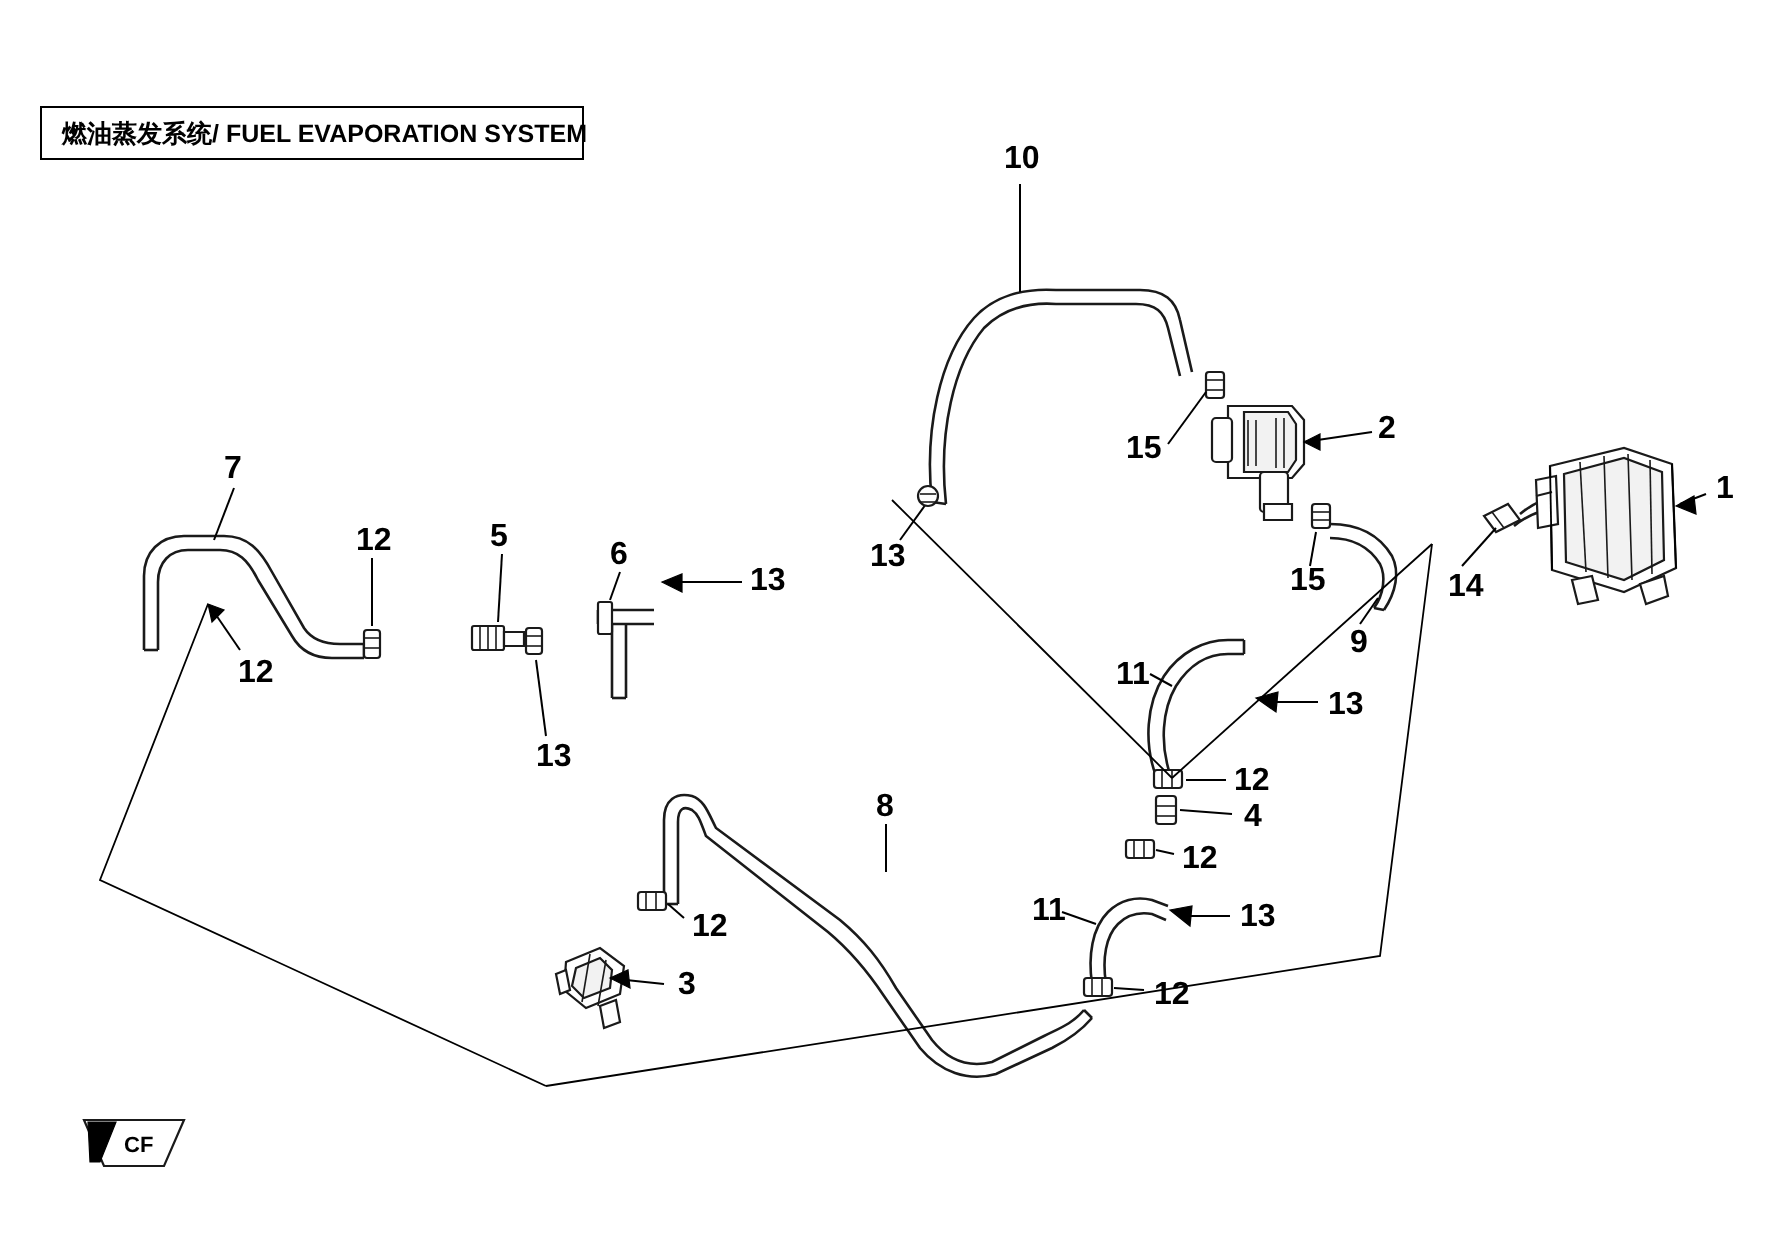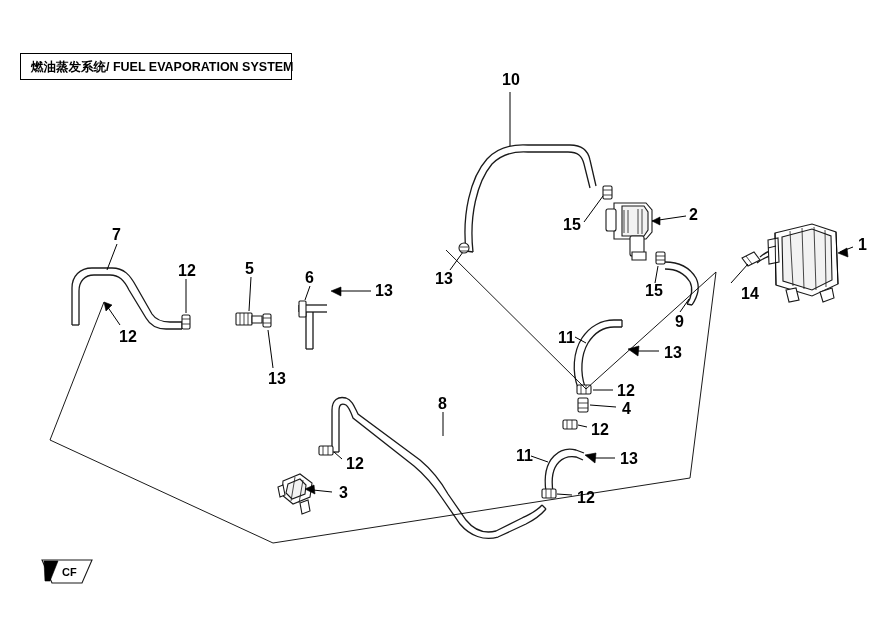--- a/index.html
+++ b/index.html
@@ -334,21 +334,21 @@
       <text x="62" y="576" font-family="Liberation Sans, sans-serif" font-size="11" font-weight="bold" fill="#000000">CF</text>
     </g>
   </svg>
 
   <div class="callout" style="left:502px; top:71px;">10</div>
   <div class="callout" style="left:689px; top:206px;">2</div>
   <div class="callout" style="left:858px; top:236px;">1</div>
   <div class="callout" style="left:563px; top:216px;">15</div>
   <div class="callout" style="left:645px; top:282px;">15</div>
   <div class="callout" style="left:435px; top:270px;">13</div>
-  <div class="callout" style="left:741px; top:285px;">14</div>
+  <div class="callout" style="left:724px; top:285px;">14</div>
   <div class="callout" style="left:675px; top:313px;">9</div>
   <div class="callout" style="left:112px; top:226px;">7</div>
   <div class="callout" style="left:178px; top:262px;">12</div>
   <div class="callout" style="left:245px; top:260px;">5</div>
   <div class="callout" style="left:305px; top:269px;">6</div>
   <div class="callout" style="left:375px; top:282px;">13</div>
   <div class="callout" style="left:119px; top:328px;">12</div>
   <div class="callout" style="left:268px; top:370px;">13</div>
   <div class="callout" style="left:558px; top:329px;">11</div>
   <div class="callout" style="left:664px; top:344px;">13</div>

